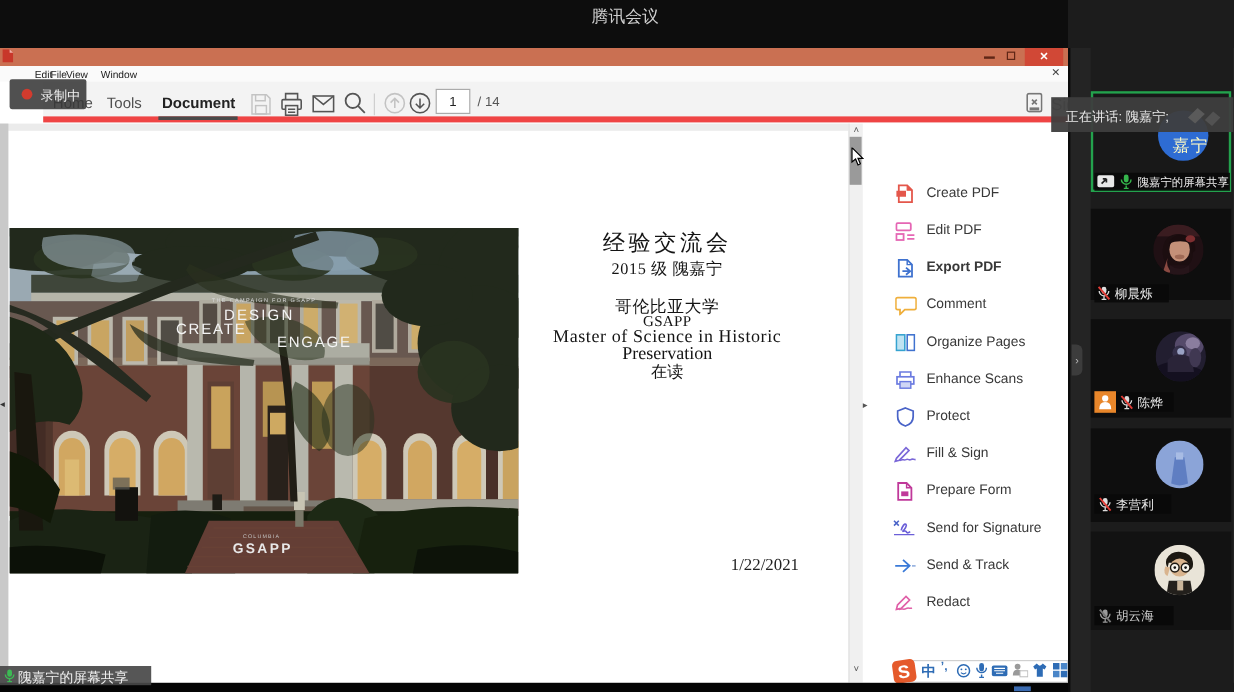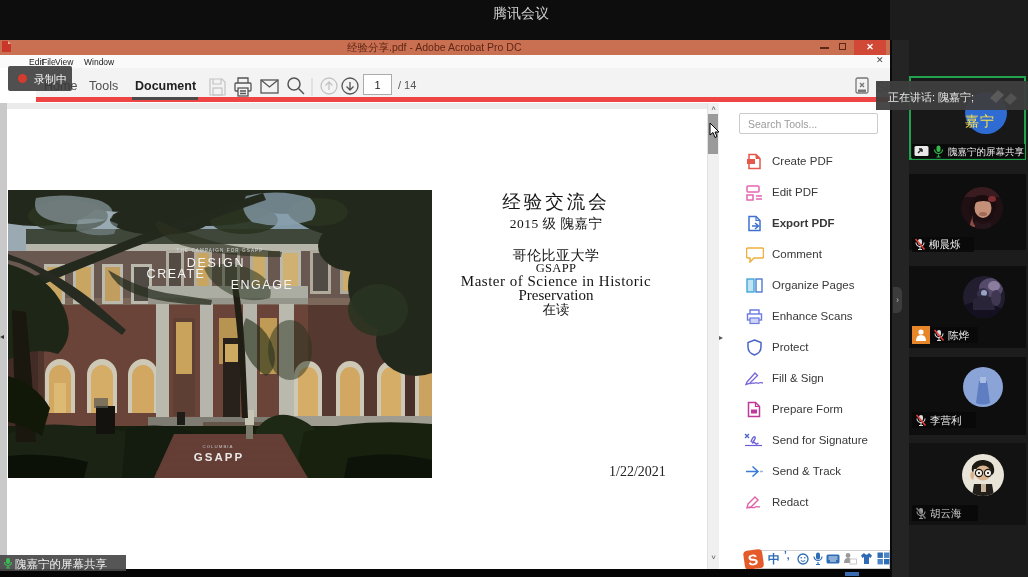--- a/index.html
+++ b/index.html
@@ -15,21 +15,20 @@
 <div class="abs" style="left:991px;top:16px;width:11px;height:2px;background:#c8c8c8;"></div>
 <div class="abs" style="left:1014px;top:11px;width:9px;height:9px;border:1.5px solid #c8c8c8;"></div>
 
 <div class="abs" style="left:0;top:40px;width:890px;height:529px;background:#fff;">
 
   <div class="abs" style="left:0;top:0;width:890px;height:15px;background:#ca7052;"></div>
   <svg class="abs" style="left:2px;top:1px;" width="9" height="11" viewBox="0 0 9 11">
       <path d="M0 0 h6 l3 3 v8 h-9 z" fill="#c8372a"></path>
       <path d="M6 0 v3 h3 z" fill="#f0b0a8"></path>
     </svg>
-  <div class="abs" style="left:347px;top:1px;width:300px;height:13px;color:#5f2616;font-size:10.5px;">经验分享.pdf - Adobe Acrobat Pro DC</div>
   <div class="abs" style="left:820px;top:7px;width:9px;height:1.5px;background:#5f2616;"></div>
   <div class="abs" style="left:839px;top:3px;width:7px;height:7px;border:1.2px solid #5f2616;"></div>
   <div class="abs" style="left:854px;top:0;width:32px;height:15px;background:#d14836;color:#fff;font-size:9px;text-align:center;line-height:15px;font-weight:bold;">✕</div>
 
   <div class="abs" style="left:0;top:15px;width:890px;height:13px;background:#fafafa;color:#1a1a1a;font-size:8.5px;">
     <span class="abs" style="left:5px;top:2px;padding-left:37px;">File</span>
     <span class="abs" style="left:29px;top:2px;">Edit</span>
     <span class="abs" style="left:55px;top:2px;">View</span>
     <span class="abs" style="left:84px;top:2px;">Window</span>
     <span class="abs" style="left:126px;top:2px;margin-top:11px;">Help</span>
@@ -266,21 +265,20 @@
     <div class="abs" style="left:708px;top:488px;"></div>
     <div class="abs" style="left:708px;top:450px;width:11px;height:10px;color:#555;font-size:8px;text-align:center;">˅</div>
 
     <svg class="abs" style="left:709px;top:20px;" width="12" height="16" viewBox="0 0 12 16">
       <path d="M1 0 L1 12 L4 9.5 L6 14.5 L8 13.5 L6 9 L10 9 Z" fill="#fff" stroke="#000" stroke-width="1"></path>
     </svg>
 
     <div class="abs" style="left:719px;top:226px;width:6px;height:18px;color:#555;font-size:8px;line-height:18px;">▸</div>
 
     <div class="abs" style="left:725px;top:0;width:165px;height:466px;background:#fff;">
-      <div class="abs" style="left:14px;top:10px;width:139px;height:21px;border:1px solid #cbcbcb;border-radius:2px;color:#9b9b9b;font-size:10.5px;line-height:21px;padding-left:8px;">Search Tools...</div>
       <div id="tools" style="position:absolute;left:0;top:0;width:165px;height:466px;font-size:11.5px;color:#383838;">
 
         <svg class="abs" style="left:21px;top:50px;" width="17" height="17" viewBox="0 0 17 17">
           <path d="M3 1.5 h7 l4 4 V15.5 h-11 z" fill="none" stroke="#e4574b" stroke-width="1.5"></path>
           <path d="M10 1.5 v4 h4" fill="#e4574b" stroke="#e4574b" stroke-width="1"></path>
           <path d="M1 6 h8 v5 h-8 z" fill="#e4574b"></path>
         </svg>
         <span class="abs" style="left:47px;top:52px;">Create PDF</span>
 
         <svg class="abs" style="left:21px;top:81px;" width="17" height="17" viewBox="0 0 17 17">
@@ -403,21 +401,21 @@
     <path d="M2.5 5 a3.5 3.5 0 0 0 7 0 M6 8.5 V11 M4 11 h4" stroke="#3dba54" stroke-width="1.2" fill="none"></path>
   </svg>
   <span class="abs" style="left:15px;top:2px;color:#f0f0f0;font-size:11.5px;white-space:nowrap;">隗嘉宁的屏幕共享</span>
 </div>
 
 <div class="abs" style="left:890px;top:0;width:138px;height:577px;background:#1c1c1c;"></div>
 <div class="abs" style="left:890px;top:40px;width:19px;height:537px;background:#242424;border-left:2px solid #0a0a0a;"></div>
 <div id="thumbs">
 
   <div class="abs" style="left:909px;top:76px;width:117px;height:84px;background:#181818;border:2px solid #23a24d;">
-    <div class="abs" style="left:54px;top:14px;width:42px;height:42px;border-radius:50%;background:#2e6cd3;color:#fde047;font-size:14px;text-align:left;line-height:58px;letter-spacing:1px;">嘉宁</div>
+    <div class="abs" style="left:54px;top:14px;width:42px;height:42px;border-radius:50%;background:#2e6cd3;color:#fef9c3;font-size:14px;text-align:right;line-height:58px;letter-spacing:1px;">嘉宁</div>
     <div class="abs" style="left:1px;top:66px;width:113px;height:15px;background:rgba(8,8,8,0.85);">
       <svg class="abs" style="left:2px;top:1px;" width="15" height="13" viewBox="0 0 15 13">
         <rect x="0.5" y="1" width="14" height="10" rx="1.5" fill="#e8e8e8"></rect>
         <path d="M4 8 L8 4 M8 4 h-3 M8 4 v3" stroke="#222" stroke-width="1.4" fill="none"></path>
       </svg>
       <svg class="abs" style="left:21px;top:1px;" width="11" height="13" viewBox="0 0 11 13">
         <rect x="3.5" y="0.5" width="4" height="6.5" rx="2" fill="#35b54c"></rect>
         <path d="M1.5 4.5 a4 4 0 0 0 8 0 M5.5 9.5 V12 M3.5 12 h4" stroke="#35b54c" stroke-width="1.2" fill="none"></path>
       </svg>
       <span class="abs" style="left:36px;top:2px;color:#ededed;font-size:9.5px;white-space:nowrap;">隗嘉宁的屏幕共享</span>

